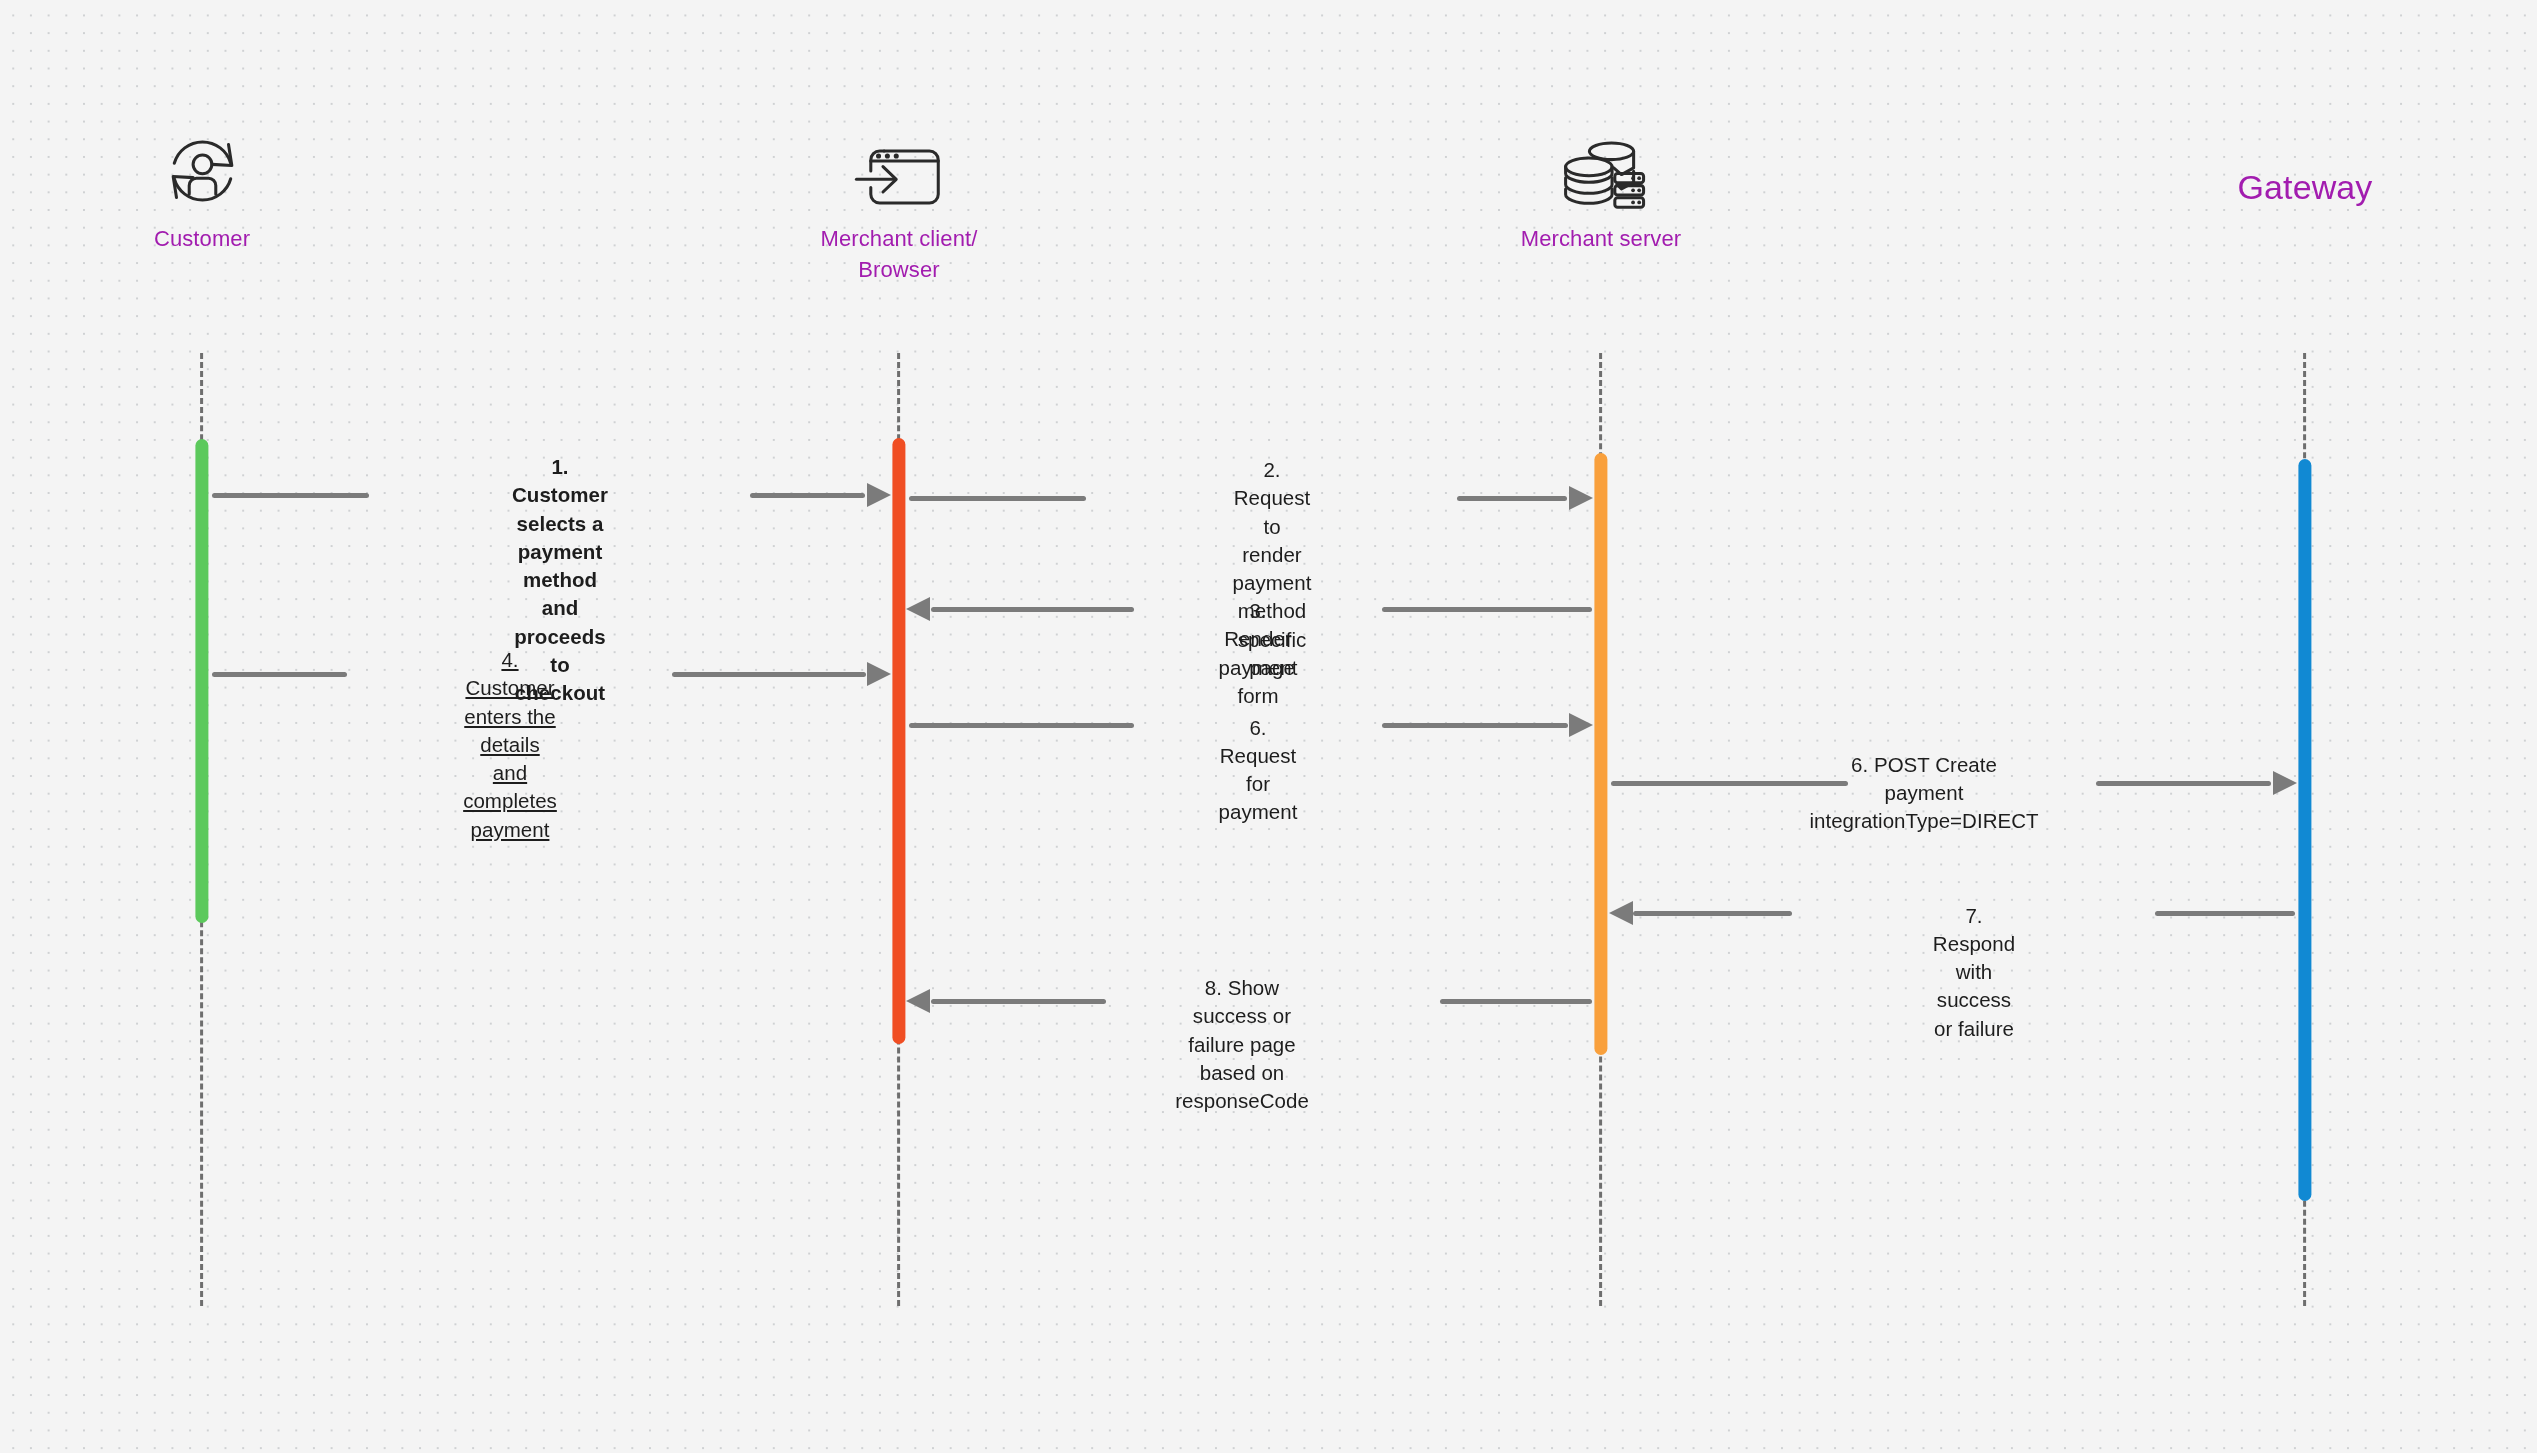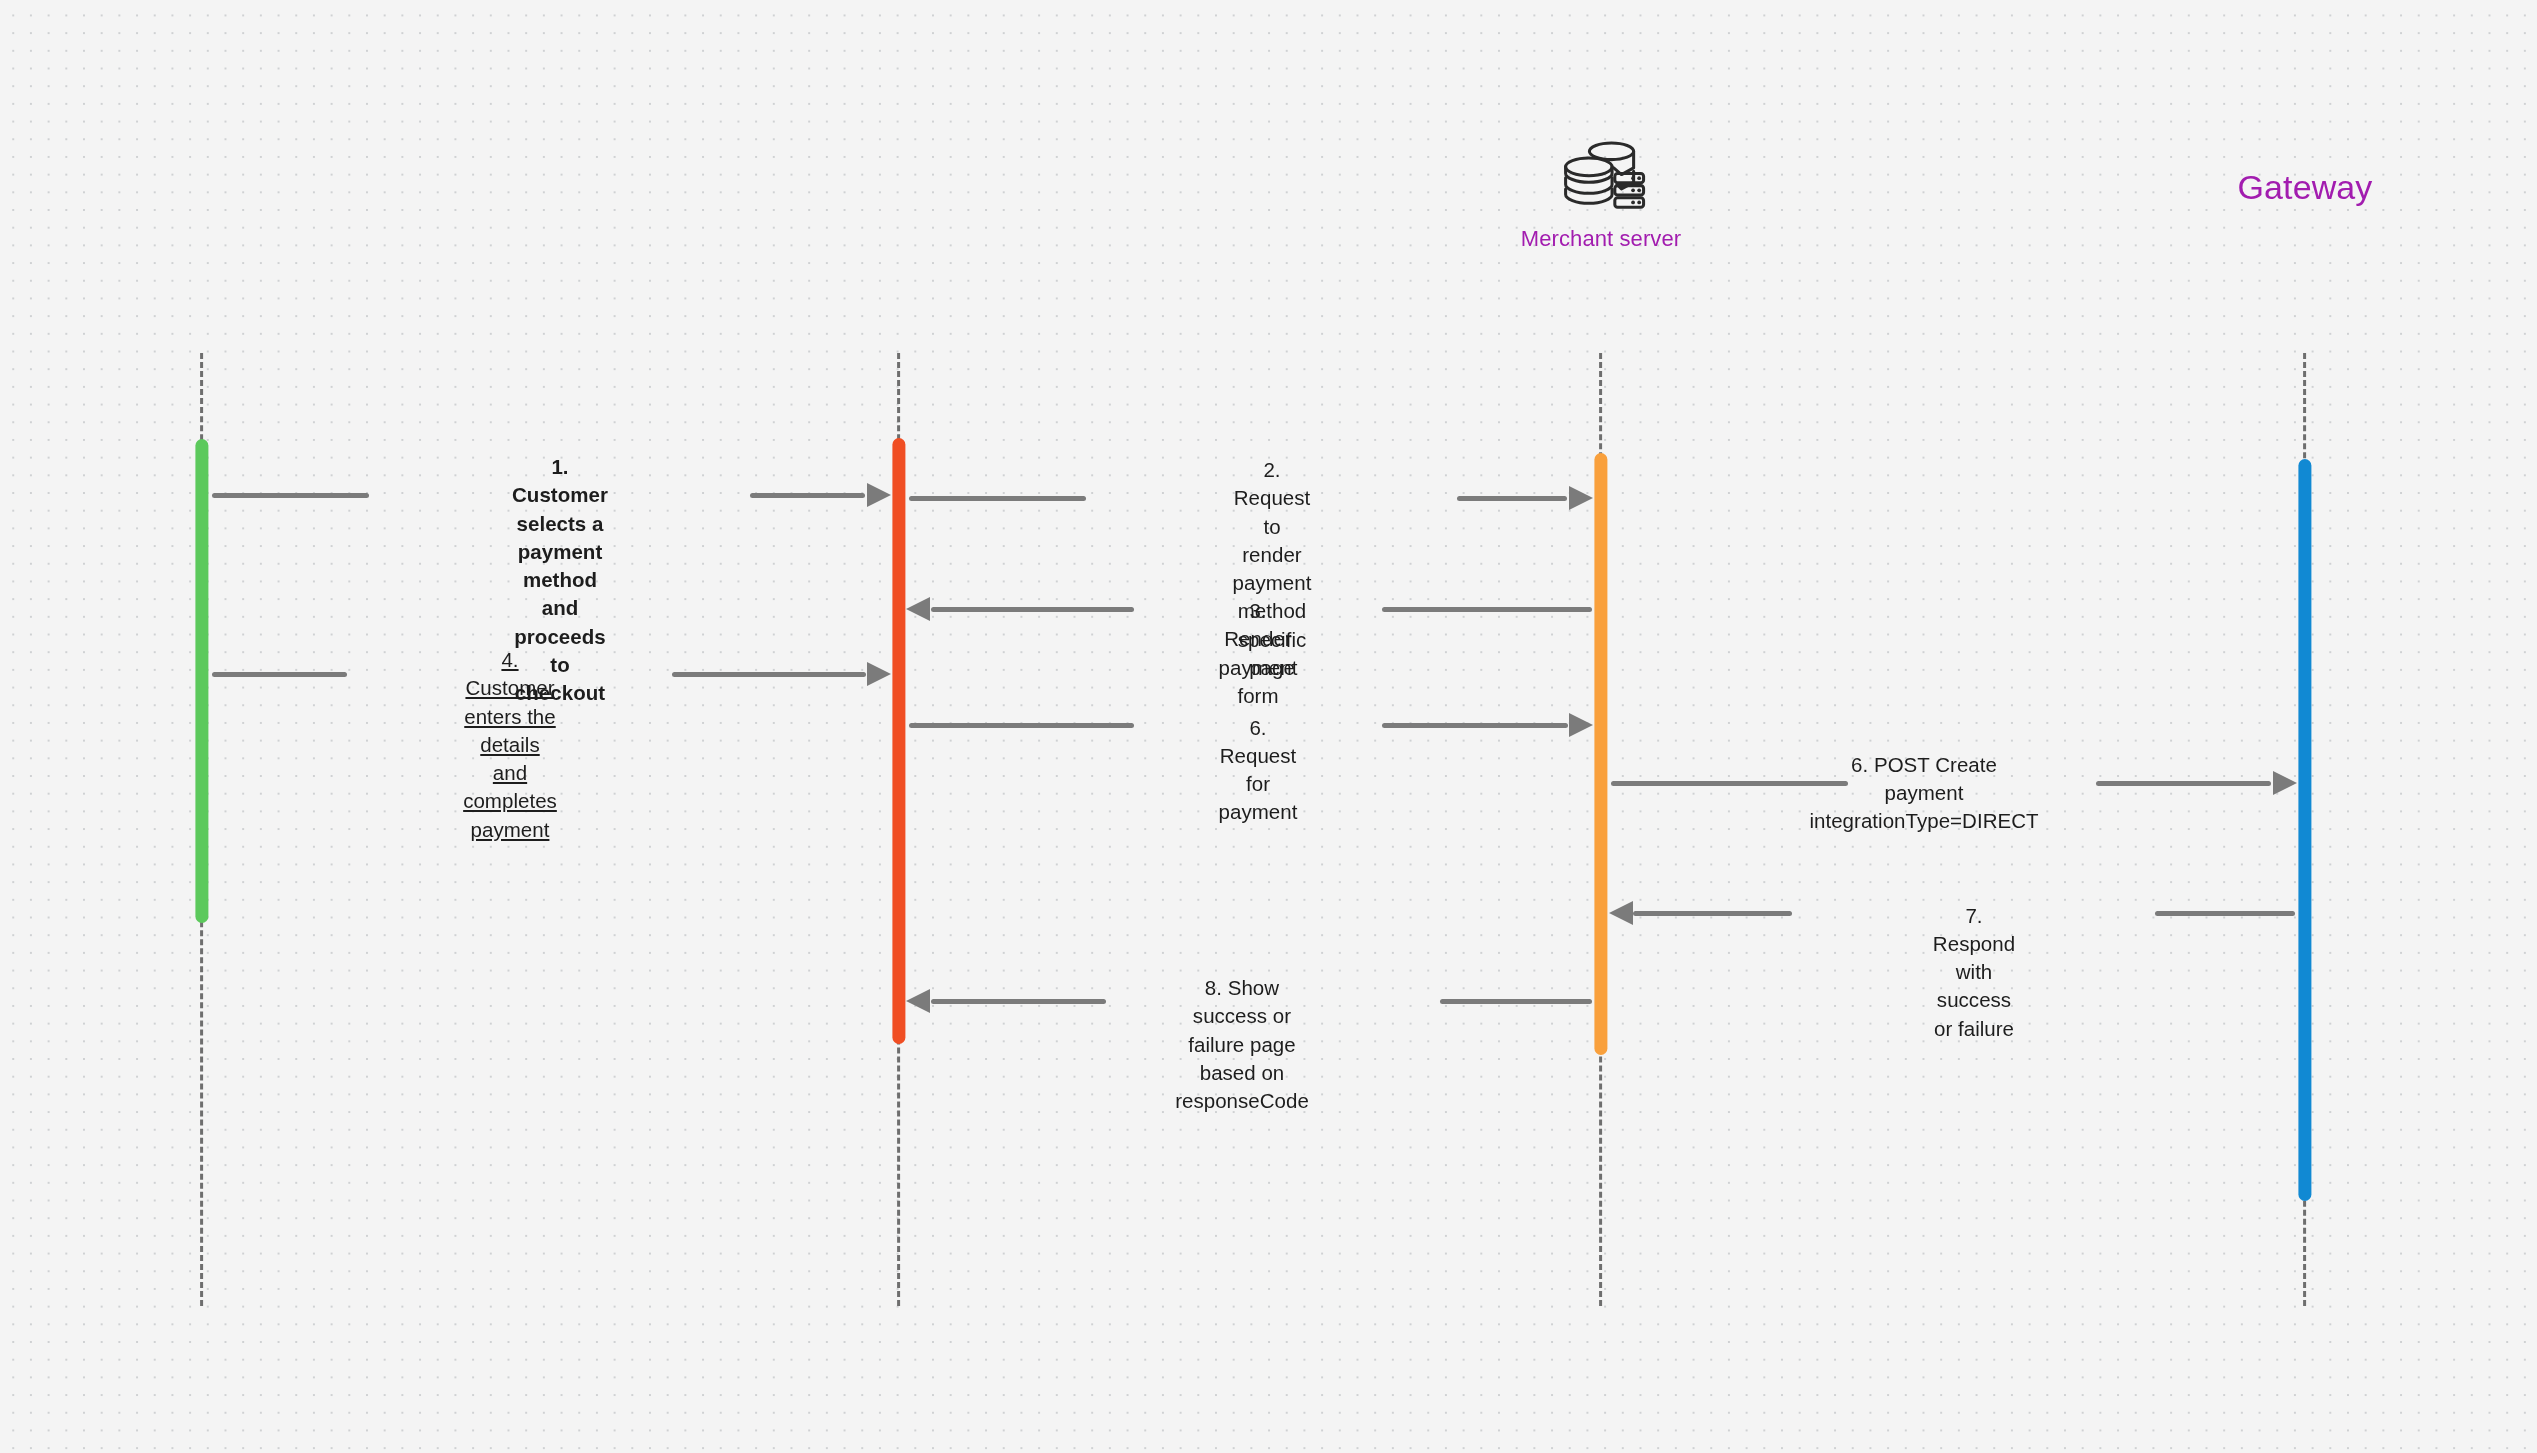--- a/index.html
+++ b/index.html
@@ -80,22 +80,51 @@
     line-height:1.38;
     color:#1d1d1d;
     white-space:pre-line;
     letter-spacing:0.03px;
   }
 </style>
 </head>
 <body>
 
 <div id="canvas">
+    <div class="participant" style="left: 202px; top: 127px;">
+      <div class="p-icon">
+        <svg width="83" height="78" viewBox="0 0 150 140">
+      <path d="M126 56 A53 53 0 0 0 24 56" stroke="#2a2a2a" fill="none" stroke-width="5.5" stroke-linecap="round" stroke-linejoin="round"></path>
+      <path d="M24 84 A53 53 0 0 0 126 84" stroke="#2a2a2a" fill="none" stroke-width="5.5" stroke-linecap="round" stroke-linejoin="round"></path>
+      <polyline points="122,22 128,60 92,58" stroke="#2a2a2a" fill="none" stroke-width="5.5" stroke-linecap="round" stroke-linejoin="round"></polyline>
+      <polyline points="28,118 22,80 58,82" stroke="#2a2a2a" fill="none" stroke-width="5.5" stroke-linecap="round" stroke-linejoin="round"></polyline>
+      <circle cx="75" cy="58" r="17" stroke="#2a2a2a" fill="none" stroke-width="5.5" stroke-linecap="round" stroke-linejoin="round"></circle>
+      <path d="M51 112 V96 a13 13 0 0 1 13 -13 h22 a13 13 0 0 1 13 13 V112" stroke="#2a2a2a" fill="none" stroke-width="5.5" stroke-linecap="round" stroke-linejoin="round"></path>
+    </svg>
+      </div>
+      <div class="p-label">Customer</div>
+    </div>
     <div class="lifeline" style="left: 202px; top: 353px; height: 953px;"></div>
     <div class="activation" style="left: 202px; top: 439px; height: 484px; background: rgb(92, 201, 92);"></div>
+    <div class="participant" style="left: 899px; top: 127px;">
+      <div class="p-icon">
+        <svg width="94" height="78" viewBox="0 0 170 140">
+      <path d="M58 34 h82 a16 16 0 0 1 16 16 v62 a16 16 0 0 1 -16 16 h-90 a16 16 0 0 1 -16 -16 v-12" stroke="#2a2a2a" fill="none" stroke-width="5.5" stroke-linecap="round" stroke-linejoin="round"></path>
+      <path d="M34 70 V50 a16 16 0 0 1 16 -16 h8" stroke="#2a2a2a" fill="none" stroke-width="5.5" stroke-linecap="round" stroke-linejoin="round"></path>
+      <path d="M34 52 H156" stroke="#2a2a2a" fill="none" stroke-width="5.5" stroke-linecap="round" stroke-linejoin="round"></path>
+      <circle cx="48" cy="43" r="4.6" fill="#2a2a2a" stroke="none"></circle>
+      <circle cx="64" cy="43" r="4.6" fill="#2a2a2a" stroke="none"></circle>
+      <circle cx="80" cy="43" r="4.6" fill="#2a2a2a" stroke="none"></circle>
+      <line x1="8" y1="85" x2="78" y2="85" stroke="#2a2a2a" fill="none" stroke-width="5.5" stroke-linecap="round" stroke-linejoin="round"></line>
+      <polyline points="56,62 80,85 56,108" stroke="#2a2a2a" fill="none" stroke-width="5.5" stroke-linecap="round" stroke-linejoin="round"></polyline>
+    </svg>
+      </div>
+      <div class="p-label">Merchant client/
+Browser</div>
+    </div>
     <div class="lifeline" style="left: 899px; top: 353px; height: 953px;"></div>
     <div class="activation" style="left: 899px; top: 438px; height: 606px; background: rgb(240, 78, 35);"></div>
     <div class="participant" style="left: 1601px; top: 127px;">
       <div class="p-icon">
         <svg width="94" height="72" viewBox="0 0 170 130">
       <ellipse cx="104" cy="24" rx="40" ry="15" stroke="#2a2a2a" fill="none" stroke-width="5.5" stroke-linecap="round" stroke-linejoin="round"></ellipse>
       <path d="M144 24 v30 l-22 12 -14 -12" stroke="#2a2a2a" fill="none" stroke-width="5.5" stroke-linecap="round" stroke-linejoin="round"></path>
       <path d="M144 60 v20 l-22 12 -8 -8" stroke="#2a2a2a" fill="none" stroke-width="5.5" stroke-linecap="round" stroke-linejoin="round"></path>
       <ellipse cx="63" cy="52" rx="42" ry="16" stroke="#2a2a2a" fill="none" stroke-width="5.5" stroke-linecap="round" stroke-linejoin="round"></ellipse>
       <path d="M21 52 v12 c0 8 19 16 42 16 s42 -8 42 -16 v-12" stroke="#2a2a2a" fill="none" stroke-width="5.5" stroke-linecap="round" stroke-linejoin="round"></path>

